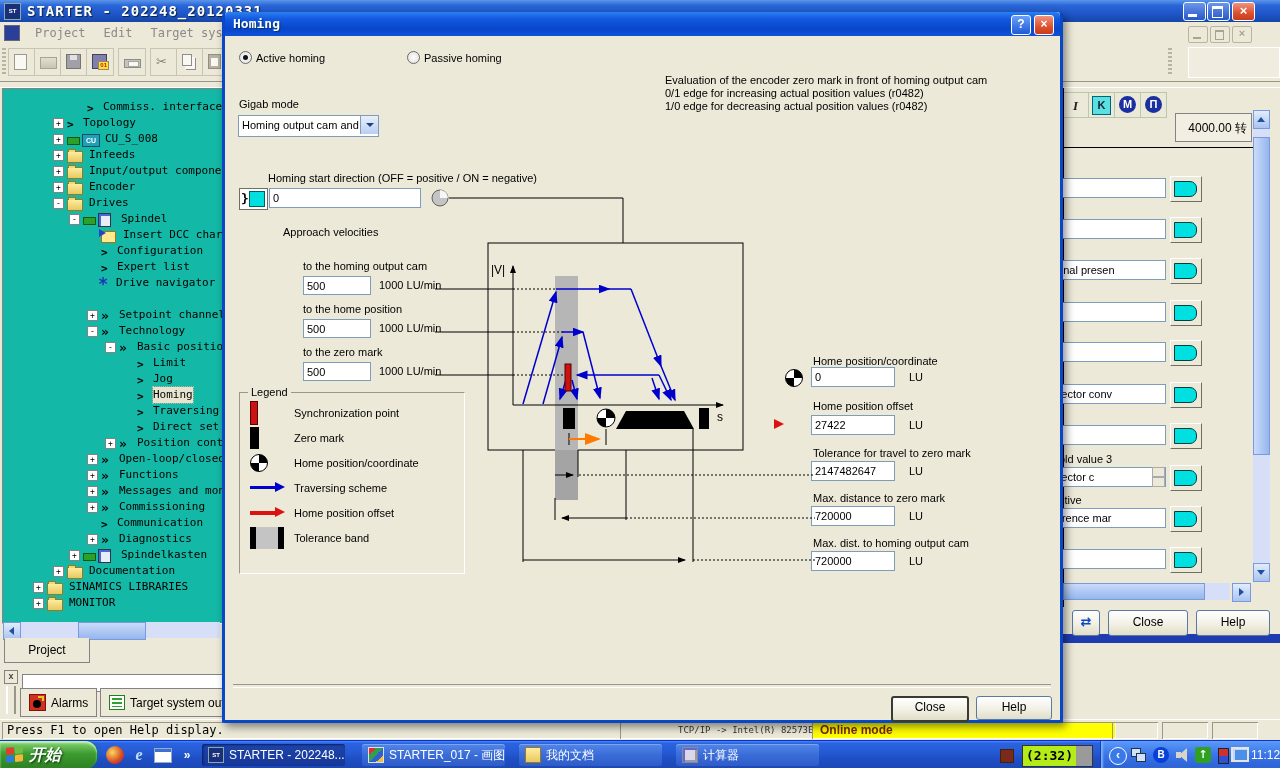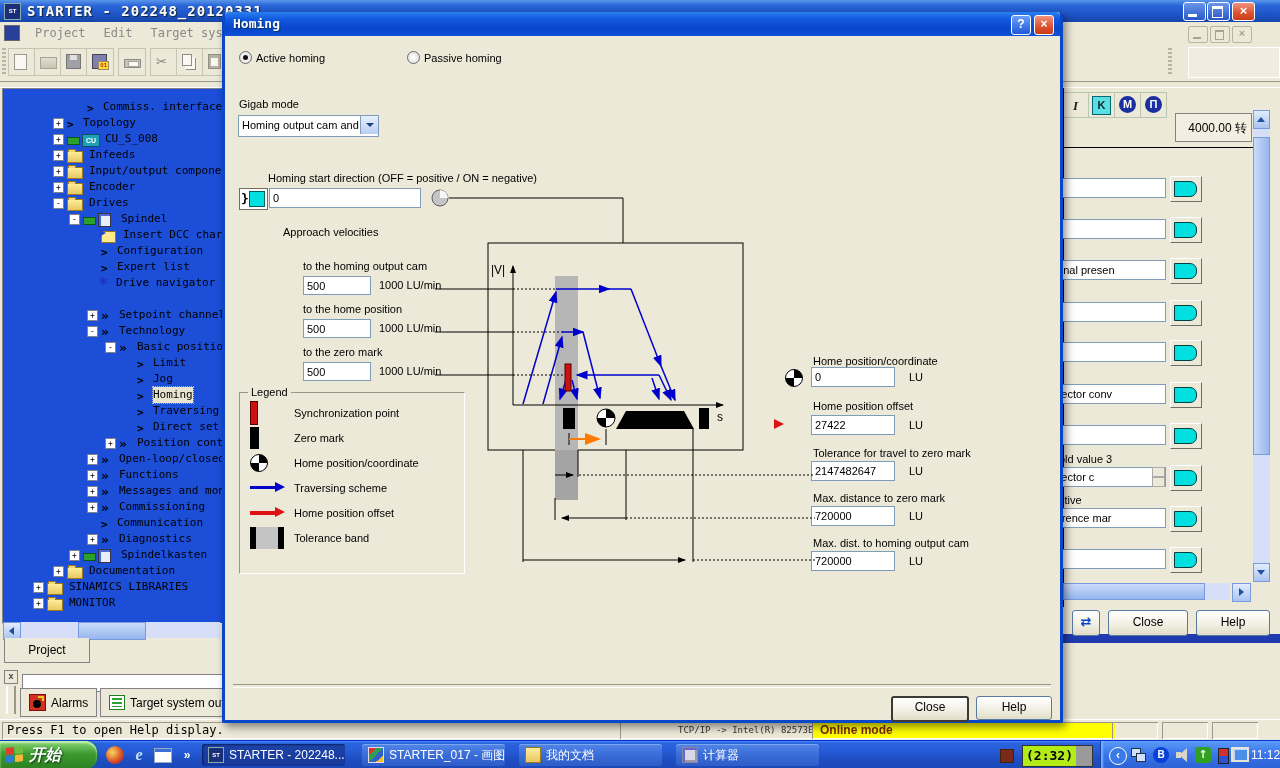--- a/index.html
+++ b/index.html
@@ -52,21 +52,21 @@
   .hgroove{position:absolute;left:0;top:81px;width:1280px;height:5px;
     border-top:1px solid #9a978a;border-bottom:1px solid #fff}
   .rtbtn{position:absolute;top:48px;width:25px;height:24px;border:1px solid #8a88;background:#ece9d8;text-align:center}
   .rtbtn .circ{display:inline-block;width:17px;height:17px;margin-top:3px;border-radius:50%;background:#1a2fa0;
     color:#fff;font:bold 11px/17px "Liberation Sans"}
   .rtbtn .cyansq{display:inline-block;width:17px;height:17px;margin-top:3px;background:#5ae0e0;border:1px solid #067;
     color:#123;font:bold 11px/17px "Liberation Sans"}
   .rtbtn .plain{display:inline-block;margin-top:4px;color:#222;font:italic bold 13px/17px "Liberation Serif",serif}
 
   
-  .tree-panel{position:absolute;left:2px;top:88px;width:219px;height:534px;background:#1d4ed8;overflow:hidden;
+  .tree-panel{position:absolute;left:2px;top:88px;width:219px;height:534px;background:#14b8a6;overflow:hidden;
     border:1px solid;border-color:#848284 #fff #fff #848284}
   .tree-item{position:absolute;left:0;width:260px;height:16px;font:11px/16px "DejaVu Sans Mono",monospace;white-space:nowrap}
   .expander{position:absolute;top:3px;width:9px;height:9px;background:#fff;border:1px solid #848284;
     font:8px/9px "DejaVu Sans Mono",monospace;text-align:center;color:#000}
   .ticon{position:absolute;top:2px}
   .ti-arrow::before{content:">";font:bold 11px/12px "DejaVu Sans Mono",monospace}
   .ti-chev2::before{content:"\00BB";font:bold 13px/12px "DejaVu Sans Mono",monospace}
   .ti-folder{width:14px;height:10px;background:linear-gradient(#ffec9c,#e8c860);border:1px solid #9a7a20;margin-top:2px}
   .ti-folder::before{content:"";position:absolute;top:-3px;left:0;width:6px;height:2px;background:#f0d878;border:1px solid #9a7a20;border-bottom:none}
   .ti-cu{width:34px;height:12px}
@@ -554,20 +554,25 @@
       <span class="dlg-title-text">Homing</span>
       <div class="dbtn q" style="right:29px">?</div>
       <div class="dbtn x" style="right:6px">×</div>
     </div>
 
     <span class="radio checked" style="left:14px;top:39px"></span>
     <span class="dlbl" style="left:31px;top:40px">Active homing</span>
     <span class="radio" style="left:182px;top:39px"></span>
     <span class="dlbl" style="left:199px;top:40px">Passive homing</span>
 
+    <div class="dlbl" style="left:440px;top:62px" id="info-lines">
+        <div style="line-height: 13px;">Evaluation of the encoder zero mark in front of homing output cam</div>
+        <div style="line-height: 13px;">0/1 edge for increasing actual position values (r0482)</div>
+        <div style="line-height: 13px;">1/0 edge for decreasing actual position values (r0482)</div>
+      </div>
 
     <span class="dlbl" style="left:14px;top:86px">Gigab mode</span>
     <div class="dropdown">
       <span class="txt">Homing output cam and encoder zero ma</span>
       <span class="dd-arrow"></span>
     </div>
 
     <span class="dlbl" style="left:43px;top:160px">Homing start direction (OFF = positive / ON = negative)</span>
     <div class="bico-start"></div>
     <input class="xp-input" style="left: 44px; top: 176px; width: 152px; height: 20px;" value="0">

